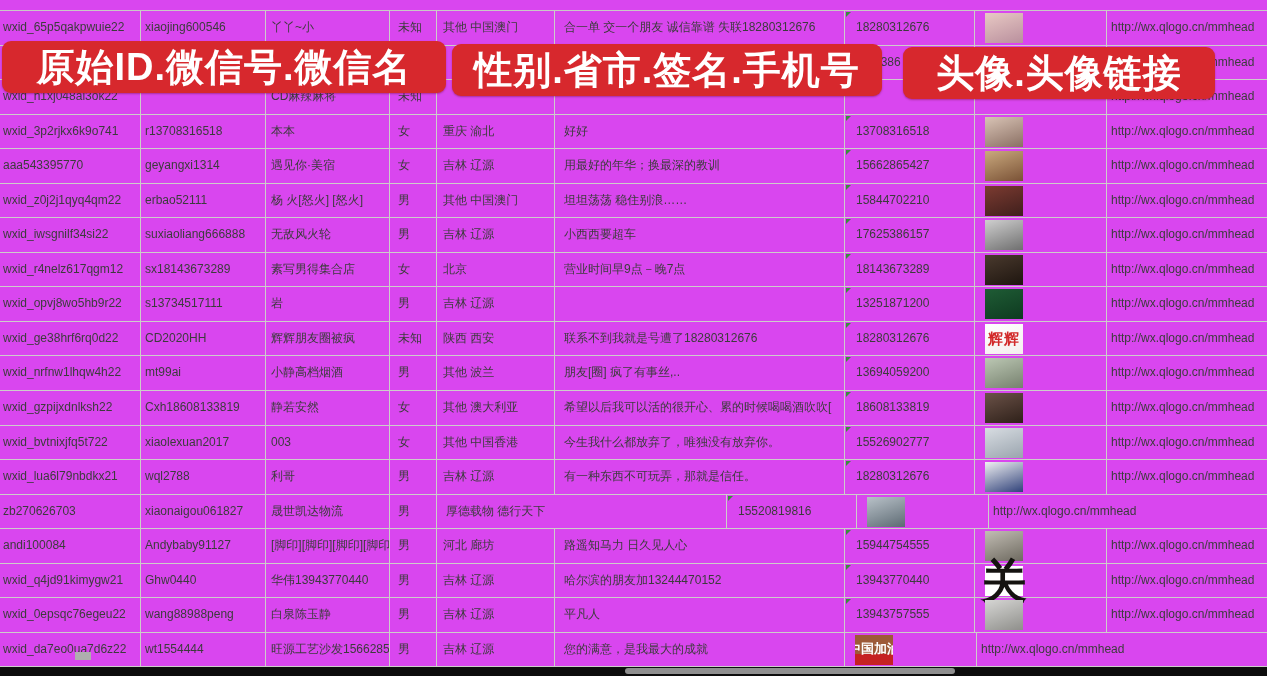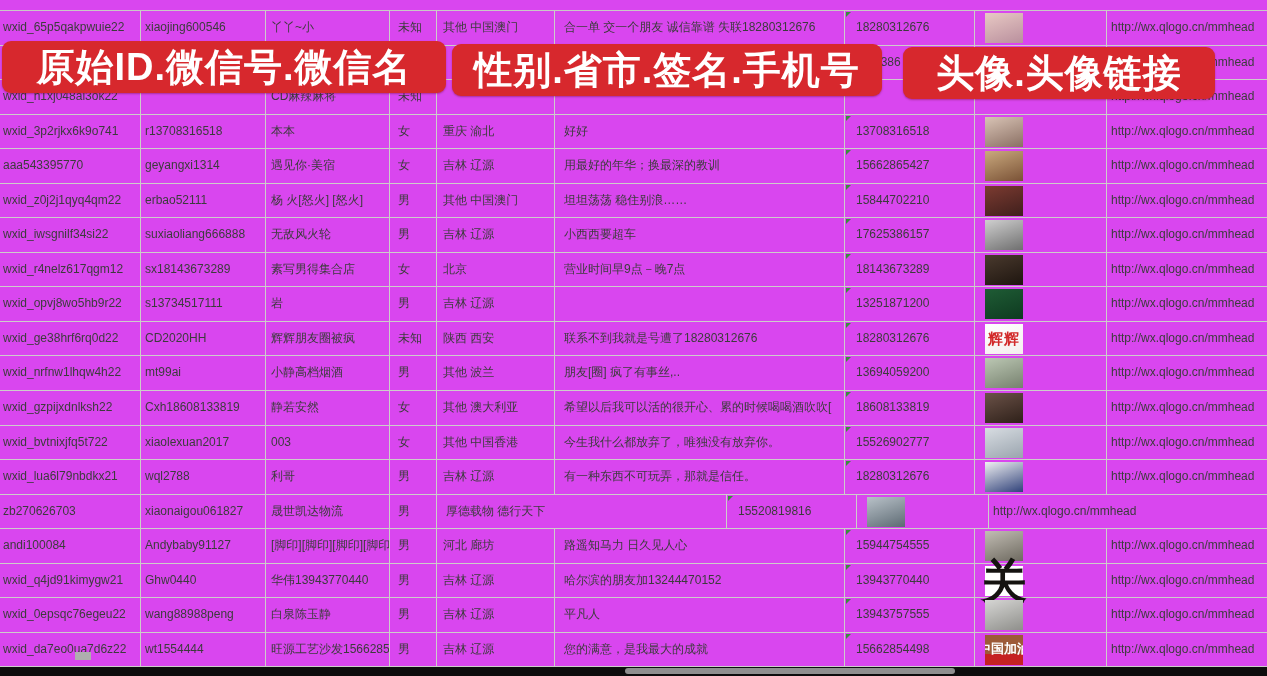--- a/index.html
+++ b/index.html
@@ -291,21 +291,20 @@
         </div>
         <div class="cell c8"><span>http://wx.qlogo.cn/mmhead</span></div>
       </div>
       <div class="row">
         <div class="cell c0"><span>wxid_da7eo0ua7d6z22</span></div>
         <div class="cell c1"><span>wt1554444</span></div>
         <div class="cell c2"><span>旺源工艺沙发15662854</span></div>
         <div class="cell c3"><span>男</span></div>
         <div class="cell c4"><span>吉林 辽源</span></div>
         <div class="cell c5"><span>您的满意，是我最大的成就</span></div>
-        <div class="cell c6"><span>15662854498</span><i class="tri"></i></div>
         <div class="cell c7">
           <div class="avatar" style="background: linear-gradient(rgb(157, 90, 56) 0px, rgb(157, 90, 56) 62%, rgb(197, 34, 34) 62%, rgb(197, 34, 34) 100%);">
             <span class="av-label" style="color: rgb(255, 255, 255); font-size: 13px; align-self: flex-end;">中国加油</span>
           </div>
         </div>
         <div class="cell c8"><span>http://wx.qlogo.cn/mmhead</span></div>
       </div>
       <div class="row partial">
         <div class="cell c0"><span></span></div>
         <div class="cell c1"><span></span></div>

